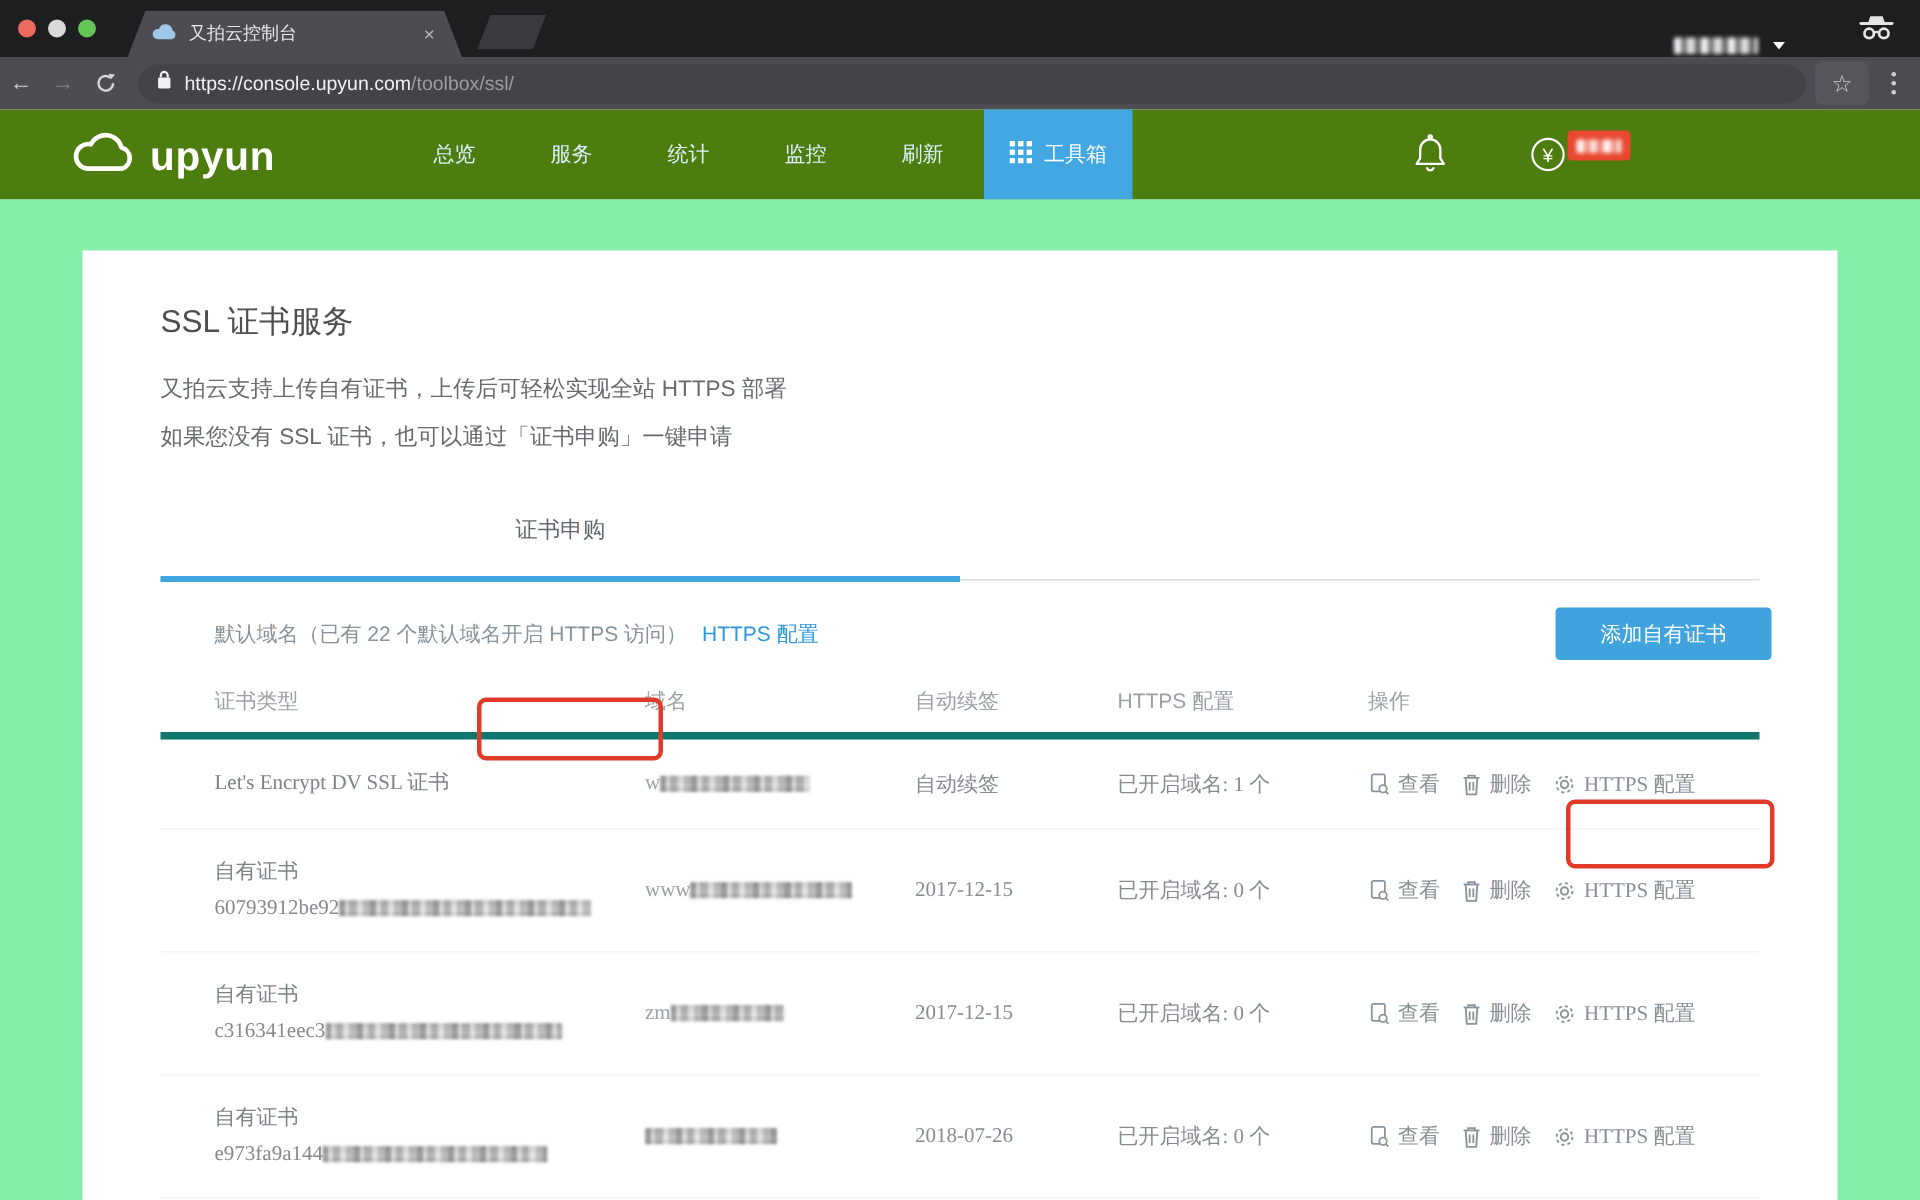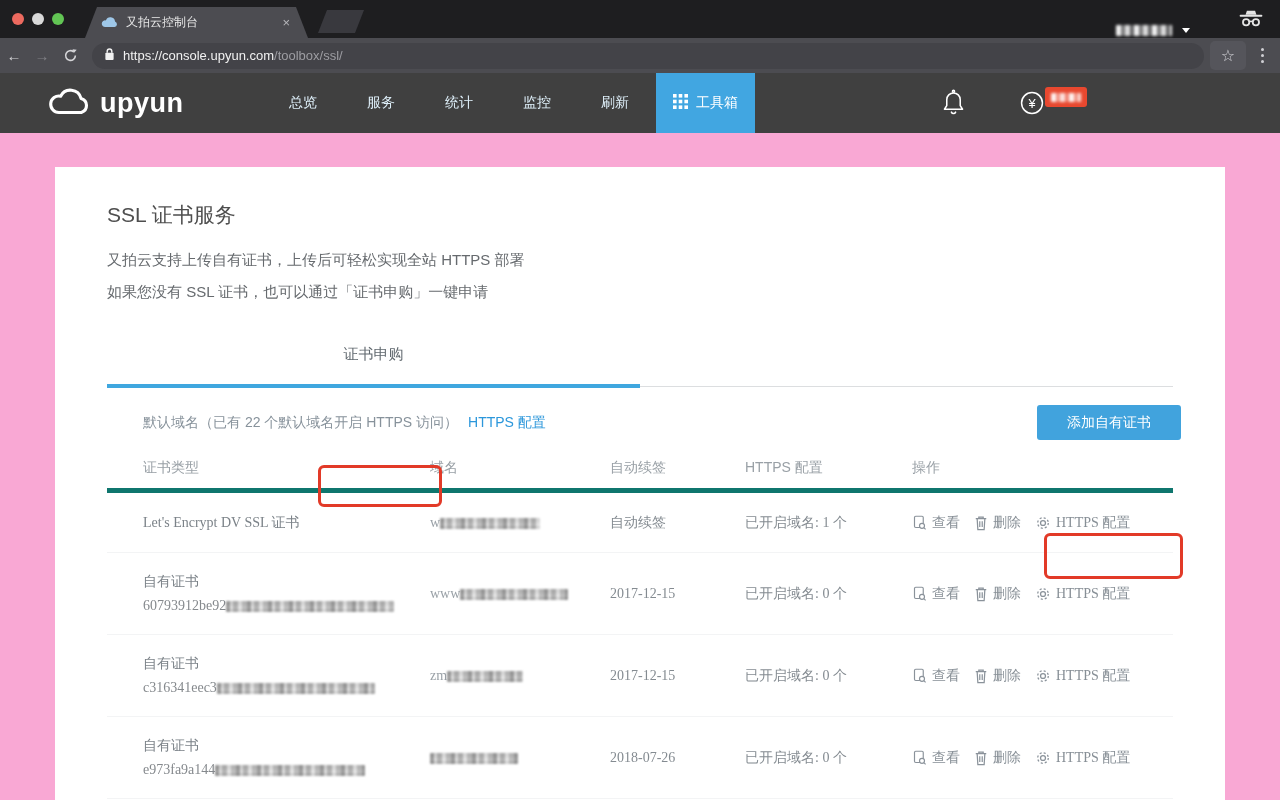--- a/index.html
+++ b/index.html
@@ -29,21 +29,21 @@
   .urlfield { margin-left:8px; width:1112px; height:26px; background:#434348; border-radius:13px; display:flex; align-items:center; padding:0 12px; }
   .urlfield .lock { margin-right:8px; }
   .url-host { color:#F1F1F1; font-size:13px; }
   .url-path { color:#9D9DA2; font-size:13px; }
   .star-wrap { margin-left:6px; width:36px; height:29px; background:#55555B; border-radius:5px; display:flex; align-items:center; justify-content:center; }
   .star { color:#CFCFD4; font-size:16px; }
   .menu-dots { margin-left:6px; width:20px; display:flex; flex-direction:column; align-items:center; gap:3px; }
   .menu-dots i { width:3px; height:3px; border-radius:50%; background:#CFCFD4; }
 
   
-  .navbar { position:absolute; left:0; top:73px; width:1280px; height:60px; background:#404040;padding-left:48px; }
+  .navbar { position:absolute; left:0; top:73px; width:1280px; height:60px; background:#4d7c0f;padding-left:48px; }
   .brand { position:absolute; left:46px; top:13px; display:flex; align-items:center; }
   .brand .logo-text { color:#FFFFFF; font-size:27px; font-weight:bold; letter-spacing:.5px; margin-left:8px; }
   .nav-menu { position:absolute; left:289px; top:0; height:60px; display:flex; gap:50px; align-items:center; }
   .nav-item { color:#DFF0FA; font-size:14px; width:28px; text-align:center; white-space:nowrap; }
   .nav-toolbox { position:absolute; left:656px; top:0; width:99px; height:60px; background:#41A6E1; display:flex; align-items:center; justify-content:center; gap:8px; }
   .nav-toolbox span { color:#FFFFFF; font-size:14px; white-space:nowrap; }
   .bell { position:absolute; left:941px; top:89px; }
   .money { position:absolute; left:1020px; top:91px; }
   .badge { position:absolute; left:1045px; top:87px; min-width:42px; height:20px; background:#E8482F; border-radius:3px; display:flex; align-items:center; justify-content:center; padding:0 5px; }
   .user { position:absolute; left:1116px; top:0; height:60px; display:flex; align-items:center; gap:10px; }
@@ -53,21 +53,21 @@
   .rd { display:inline-block; vertical-align:middle; height:11px; border-radius:1px;
     background:
       repeating-linear-gradient(90deg, rgba(100,100,100,.55) 0 4px, rgba(205,205,205,.35) 4px 7px, rgba(130,130,130,.5) 7px 12px, rgba(225,225,225,.4) 12px 16px, rgba(150,150,150,.5) 16px 21px),
       repeating-linear-gradient(0deg, #CACACA 0 3px, #E8E8E8 3px 6px, #D4D4D4 6px 9px);
     filter:blur(1.1px); }
   .rd-w { display:inline-block; vertical-align:middle; height:11px; border-radius:1px;
     background:repeating-linear-gradient(90deg, rgba(255,255,255,.95) 0 5px, rgba(255,255,255,.4) 5px 9px, rgba(255,255,255,.85) 9px 14px, rgba(255,255,255,.3) 14px 18px);
     filter:blur(1.4px); }
 
   
-  .content { position:absolute; left:0; top:133px; width:1280px; height:667px; background:#f9a8d4; }
+  .content { position:absolute; left:0; top:133px; width:1280px; height:667px; background:#86efac; }
   .card { position:absolute; left:55px; top:34px; width:1170px; height:633px; background:#FFFFFF; padding:0 52px; }
   .page-title { padding-top:37px; font-size:21px; font-weight:400; color:#4E4E4E; line-height:22px; }
   .desc1 { margin-top:24px; font-size:15px; color:#666A6E; line-height:19px; }
   .desc2 { margin-top:13px; font-size:15px; color:#666A6E; line-height:19px; }
 
   .tabs { margin-top:29px; height:58px; position:relative; display:flex; }
   .tabs::after { content:""; position:absolute; left:0; bottom:1px; width:100%; height:1px; background:#DCDEE0; }
   .tab { width:50%; text-align:center; font-size:15px; line-height:48px; }
   .tab-active { color:#2C97DB; }
   .tab-inactive { color:#61696F; }

